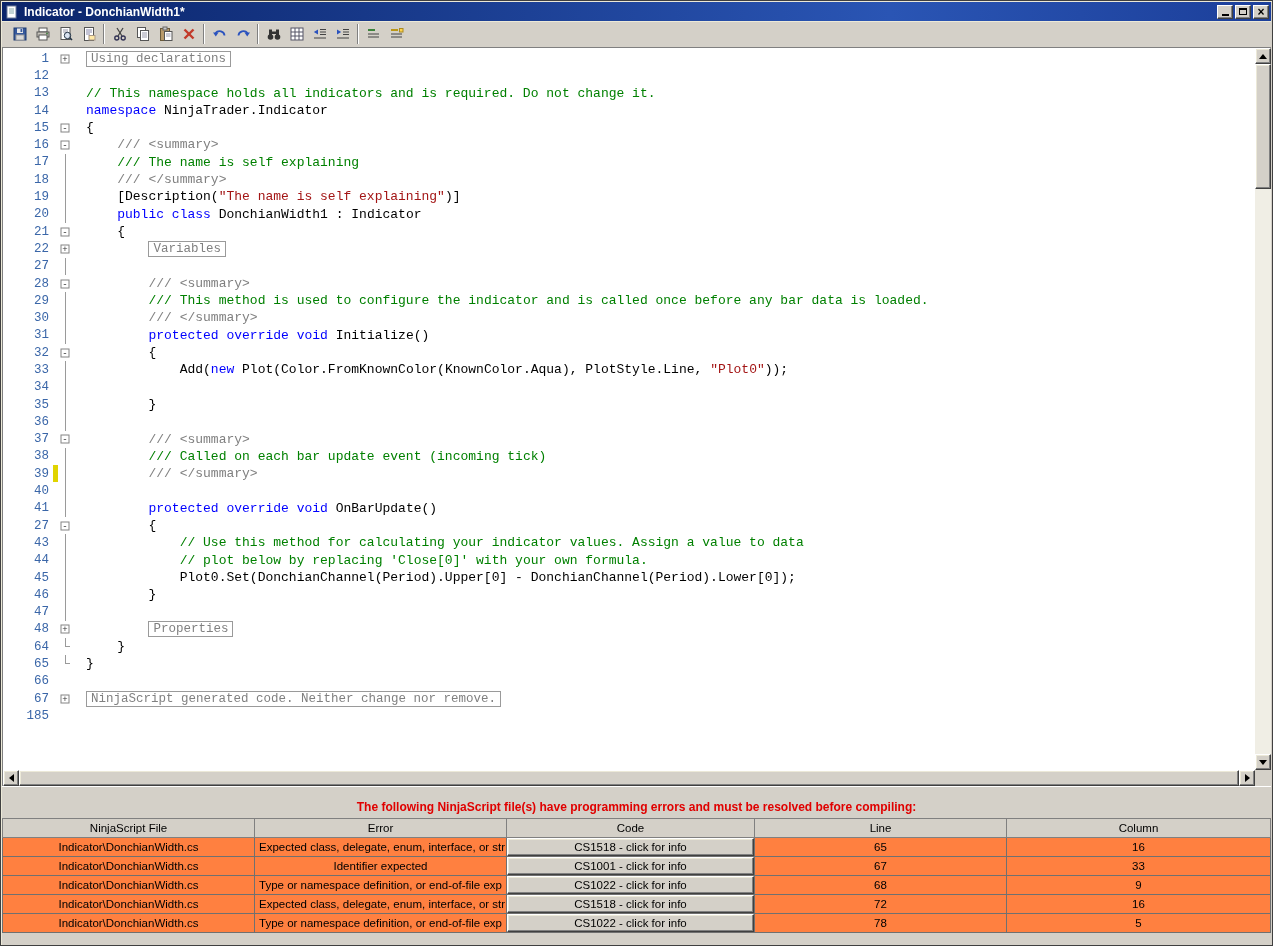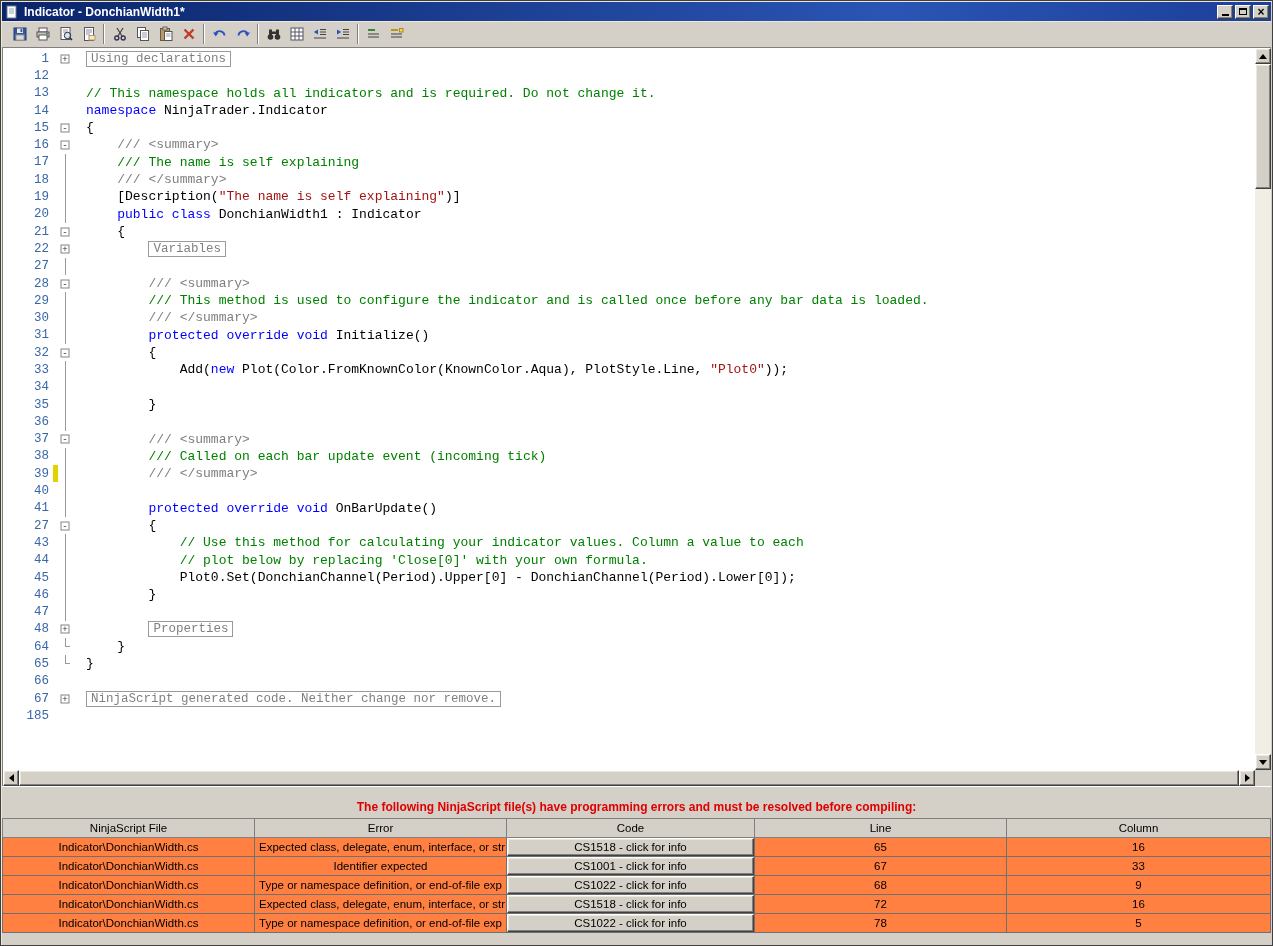--- a/index.html
+++ b/index.html
@@ -483,21 +483,21 @@
             <span class="fbox">-</span>
           </span>
           <pre class="code-text">        <span class="pln">{</span></pre>
         </div>
         <div class="code-line">
           <span class="ln">43</span>
           <span class="chg"></span>
           <span class="fold">
             <span class="flin"></span>
           </span>
-          <pre class="code-text">            <span class="com">// Use this method for calculating your indicator values. Column a value to each</span></pre>
+          <pre class="code-text">            <span class="com">// Use this method for calculating your indicator values. Assign a value to data</span></pre>
         </div>
         <div class="code-line">
           <span class="ln">44</span>
           <span class="chg"></span>
           <span class="fold">
             <span class="flin"></span>
           </span>
           <pre class="code-text">            <span class="com">// plot below by replacing 'Close[0]' with your own formula.</span></pre>
         </div>
         <div class="code-line">

